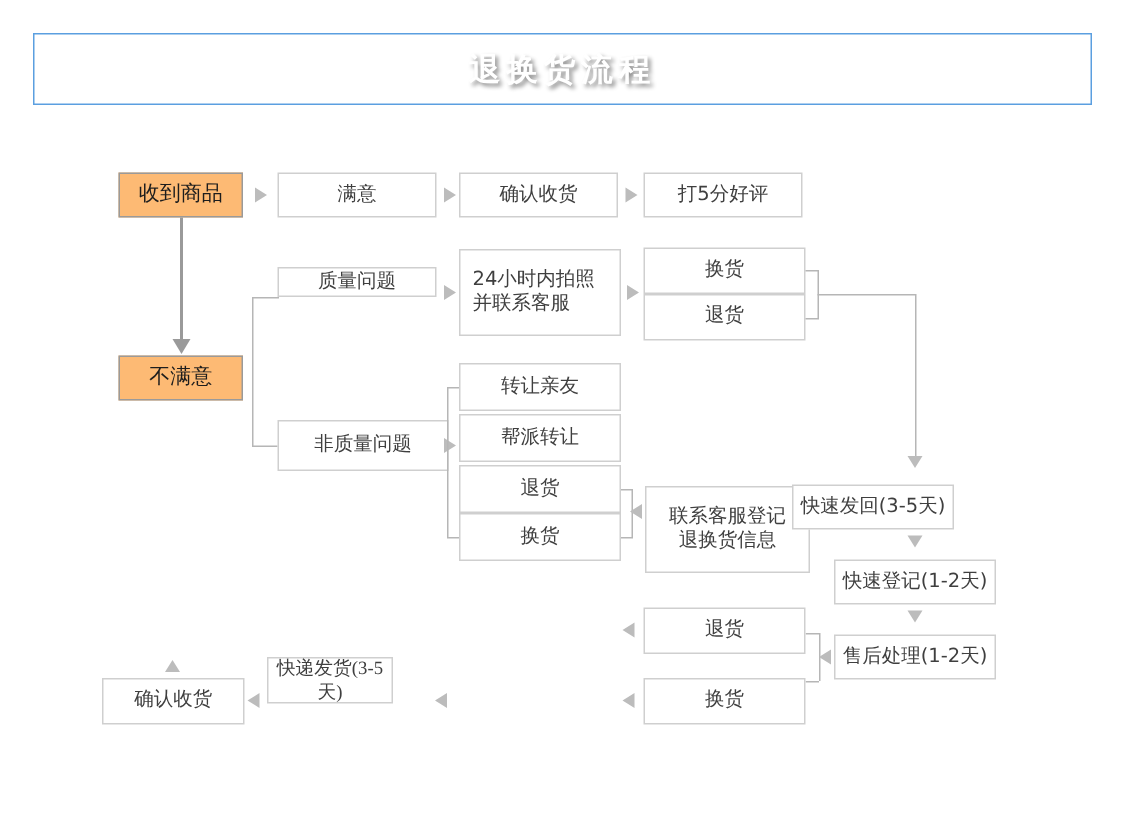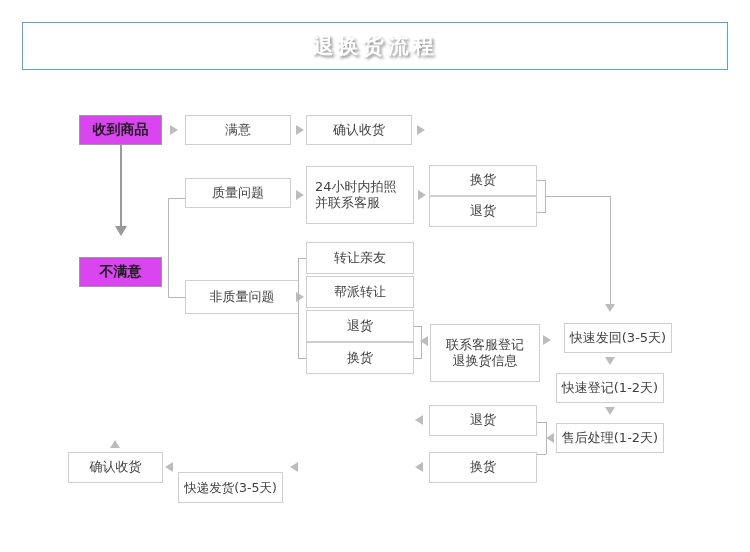--- a/index.html
+++ b/index.html
@@ -68,24 +68,24 @@
     justify-content: center;
     text-align: center;
     color: #3f3f3f;
     font-size: 13px;
     line-height: 1.25;
     border: 1px solid #cfcfcf;
     background: #ffffff;
     white-space: pre-line;
   }
   .node.gray {
-    background: #d946ef;
+    background: #fdba74;
     border: 1px solid #9a9a9a;
     color: #1d1d1d;
-    font-weight: bold;
+    font-weight: normal;
     font-size: 14px;
   }
   .node.small {
     font-size: 12.5px;
   }
 
   
   .ln {            
     position: absolute;
     background: #b6b6b6;
@@ -140,31 +140,32 @@
   <div class="tri right" style="left:170px; top:125px;"></div>
 
   <div class="node" style="left:185px; top:115px; width:106px; height:30px;">满意</div>
 
   <div class="tri right" style="left:296px; top:125px;"></div>
 
   <div class="node" style="left:306px; top:115px; width:106px; height:30px;">确认收货</div>
 
   <div class="tri right" style="left:417px; top:125px;"></div>
 
+  <div class="node" style="left:429px; top:115px; width:106px; height:30px;">打5分好评</div>
 
   <div class="ln v" style="left:120px; top:145px; width:2px; height:83px; background:#9a9a9a;"></div>
   <div class="tri downdark" style="left:115px; top:226px;"></div>
 
-  <div class="node gray" style="left:79px; top:237px; width:83px; height:30px;margin-top:20px;">不满意</div>
+  <div class="node gray" style="left:79px; top:237px; width:83px; height:30px;">不满意</div>
 
   <div class="ln v" style="left:168px; top:198px; height:100px;"></div>
   <div class="ln h" style="left:168px; top:198px; width:18px;"></div>
   <div class="ln h" style="left:168px; top:297px; width:18px;"></div>
 
-  <div class="node" style="left:185px; top:178px; width:106px; height:30px;">质量问题</div>
+  <div class="node" style="left:185px; top:178px; width:106px; height:20px;">质量问题</div>
 
   <div class="tri right" style="left:296px; top:190px;"></div>
 
   <div class="node" style="left:306px; top:166px; width:108px; height:58px; justify-content:flex-start; padding-left:8px; text-align:left;">24小时内拍照
 并联系客服</div>
 
   <div class="tri right" style="left:418px; top:190px;"></div>
 
   <div class="node" style="left:429px; top:165px; width:108px; height:31px;">换货</div>
   <div class="node" style="left:429px; top:196px; width:108px; height:31px;">退货</div>
@@ -192,21 +193,21 @@
   <div class="ln v" style="left:421px; top:326px; height:32px;"></div>
   <div class="ln h" style="left:414px; top:326px; width:8px;"></div>
   <div class="ln h" style="left:414px; top:358px; width:8px;"></div>
   <div class="tri left" style="left:420px; top:336px;"></div>
 
   <div class="node" style="left:430px; top:324px; width:110px; height:58px;">联系客服登记
 退换货信息</div>
 
   <div class="tri right" style="left:543px; top:335px;"></div>
 
-  <div class="node" style="left:564px; top:323px; width:108px; height:30px;">快速发回(3-5天)</div>
+  <div class="node" style="left:528px; top:323px; width:108px; height:30px;">快速发回(3-5天)</div>
 
   <div class="tri down" style="left:605px; top:357px;"></div>
 
   <div class="node" style="left:556px; top:373px; width:108px; height:30px;">快速登记(1-2天)</div>
 
   <div class="tri down" style="left:605px; top:407px;"></div>
 
   <div class="node" style="left:556px; top:423px; width:108px; height:30px;">售后处理(1-2天)</div>
 
   <div class="ln v" style="left:546px; top:422px; height:32px;"></div>
@@ -215,20 +216,20 @@
   <div class="tri left" style="left:546px; top:433px;"></div>
 
   <div class="node" style="left:429px; top:405px; width:108px; height:31px;">退货</div>
   <div class="node" style="left:429px; top:452px; width:108px; height:31px;">换货</div>
 
   <div class="tri left" style="left:415px; top:415px;"></div>
 
   <div class="tri left" style="left:415px; top:462px;"></div>
 
   <div class="tri left" style="left:290px; top:462px;"></div>
-  <div class="node small" style="left:178px; top:472px; width:105px; height:31px;">快递发货(3-5天)</div>
+  <div class="node small" style="left:178px; top:438px; width:84px; height:31px;font-family:Liberation Serif, serif;">快递发货(3-5天)</div>
 
   <div class="tri left" style="left:165px; top:462px;"></div>
   <div class="node" style="left:68px; top:452px; width:95px; height:31px;">确认收货</div>
 
   <div class="tri up" style="left:110px; top:440px;"></div>
 
 </div>
 
 </body></html>

